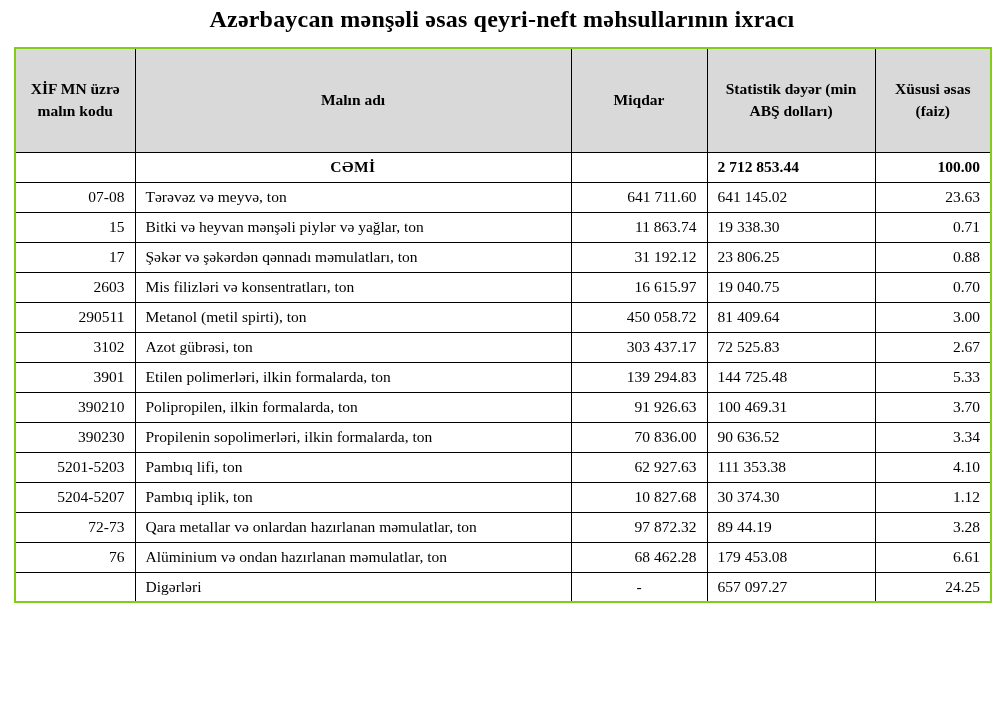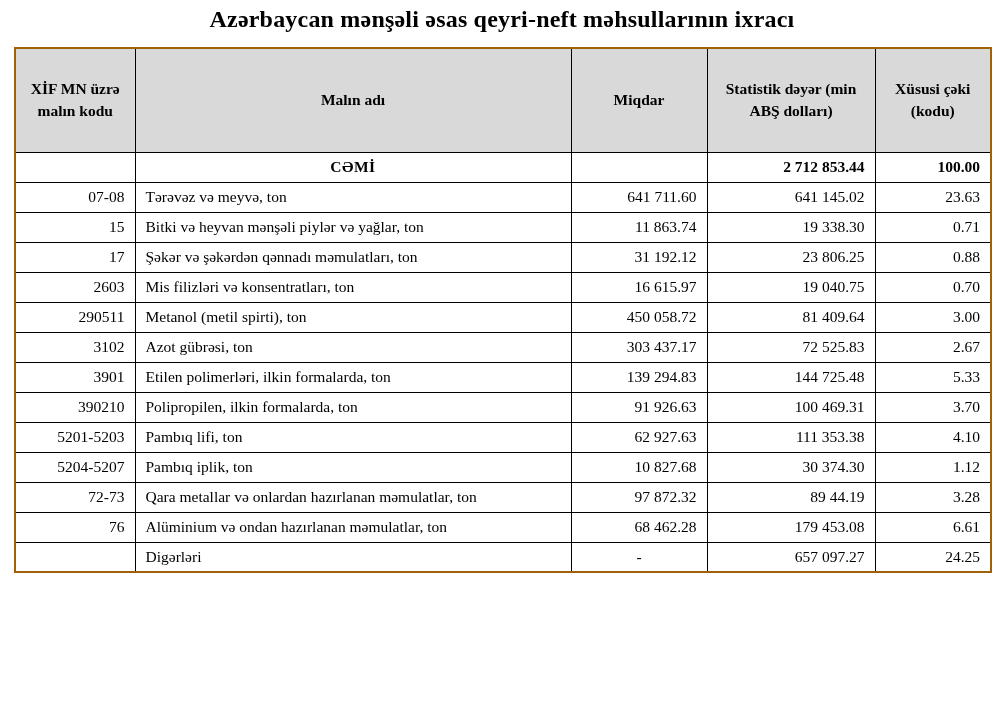--- a/index.html
+++ b/index.html
@@ -28,21 +28,21 @@
     table-layout: fixed;
     font-size: 15.5px;
   }
   table.export-table th,
   table.export-table td {
     border: 1px solid #000000;
     vertical-align: middle;
     overflow: hidden;
   }
   table.export-table {
-    border: 2px solid #a16207;
+    border: 2px solid #84cc16;
   }
   table.export-table thead th {
     background: #d9d9d9;
     font-weight: bold;
     text-align: center;
     height: 104px;
     padding: 6px 10px;
     line-height: 1.45;
   }
   .col-code  { width: 120px; }
@@ -51,21 +51,21 @@
   .col-val   { width: 168px; }
   .col-share { width: 116px; }
 
   table.export-table tbody td {
     height: 30px;
     padding: 3px 10px;
   }
   td.col-code  { text-align: right;  padding-left: 10px; margin-top: 28px; }
   td.col-name  { text-align: left;  padding-left: 12px; }
   td.col-qty   { text-align: right; padding-right: 14px; }
-  td.col-val   { text-align: right; padding-right: 14px; }
+  td.col-val   { padding-right: 14px; }
   td.col-share { text-align: right; padding-right: 14px; }
 
   tr.total-row td {
     font-weight: bold;
     height: 34px;
   }
   tr.total-row td.col-name {
     text-align: center;
     letter-spacing: 0.5px;
   }
@@ -76,21 +76,21 @@
 <div class="page">
   <h1 class="doc-title">Azərbaycan mənşəli əsas qeyri-neft məhsullarının ixracı</h1>
 
   <table class="export-table">
     <thead>
       <tr>
         <th class="col-code">XİF MN üzrə malın kodu</th>
         <th class="col-name">Malın adı</th>
         <th class="col-qty">Miqdar</th>
         <th class="col-val">Statistik dəyər (min ABŞ dolları)</th>
-        <th class="col-share">Xüsusi çəki (kodu)</th>
+        <th class="col-share">Xüsusi əsas (faiz)</th>
       </tr>
     </thead>
     <tbody>
         <tr class="total-row">
           <td class="col-code"></td>
           <td class="col-name">CƏMİ</td>
           <td class="col-qty"></td>
           <td class="col-val">2 712 853.44</td>
           <td class="col-share">100.00</td>
         </tr>
@@ -144,20 +144,27 @@
           <td class="col-share">5.33</td>
         </tr>
         <tr>
           <td class="col-code">390210</td>
           <td class="col-name">Polipropilen, ilkin formalarda, ton</td>
           <td class="col-qty">91 926.63</td>
           <td class="col-val">100 469.31</td>
           <td class="col-share">3.70</td>
         </tr>
         <tr>
+          <td class="col-code">390230</td>
+          <td class="col-name">Propilenin sopolimerləri, ilkin formalarda, ton</td>
+          <td class="col-qty">70 836.00</td>
+          <td class="col-val">90 636.52</td>
+          <td class="col-share">3.34</td>
+        </tr>
+        <tr>
           <td class="col-code">5201-5203</td>
           <td class="col-name">Pambıq lifi, ton</td>
           <td class="col-qty">62 927.63</td>
           <td class="col-val">111 353.38</td>
           <td class="col-share">4.10</td>
         </tr>
         <tr>
           <td class="col-code">5204-5207</td>
           <td class="col-name">Pambıq iplik, ton</td>
           <td class="col-qty">10 827.68</td>

